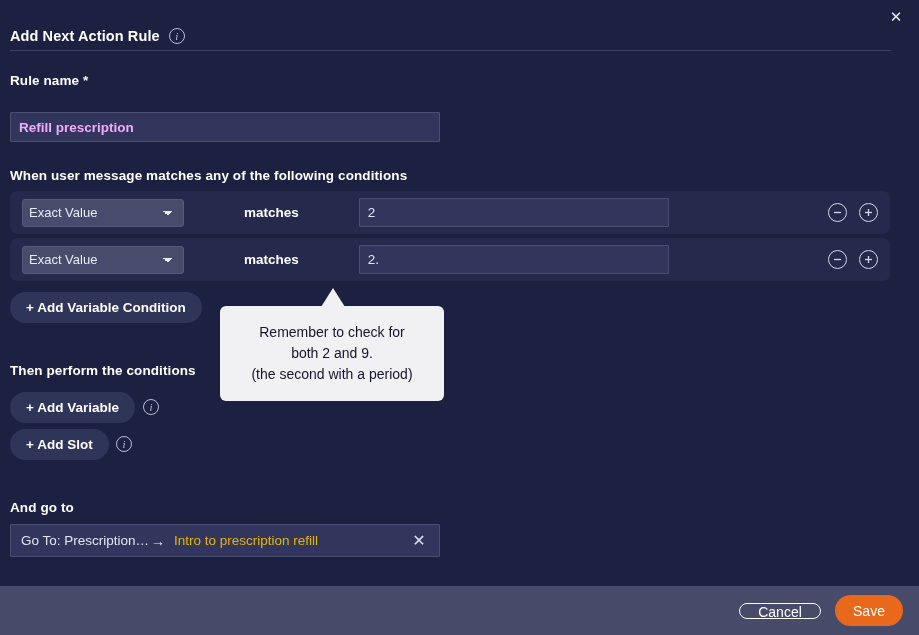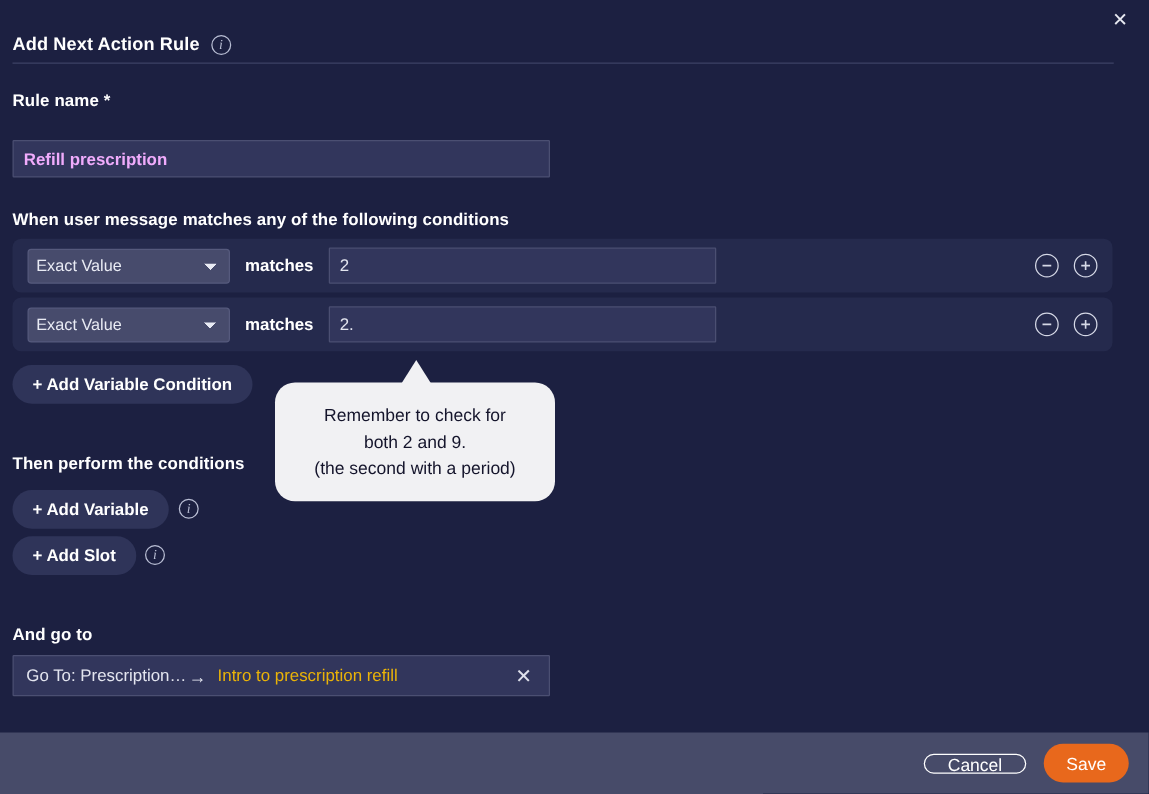--- a/index.html
+++ b/index.html
@@ -134,20 +134,21 @@
   .condition-row {
     position: absolute;
     left: 10px;
     width: 880px;
     height: 43px;
     background: #252a4d;
     border-radius: 7px;
     display: flex;
     align-items: center;
     padding: 0 12px 0 12px;
+    gap: 48px;
   }
   .condition-row.row-0 { top: 191px; }
   .condition-row.row-1 { top: 238px; }
 
   .cond-select {
     width: 162px;
     height: 28px;
     background: #474b6c;
     border: 1px solid #565a7d;
     border-radius: 3px;
@@ -246,21 +247,21 @@
   .label-then { top: 363px; left: 10px; }
 
   
   .callout {
     position: absolute;
     top: 306px;
     left: 220px;
     width: 224px;
     height: 95px;
     background: #f1f1f3;
-    border-radius: 16px;
+    border-radius: 6px;
     color: #14142b;
     font-size: 14px;
     line-height: 21px;
     display: flex;
     flex-direction: column;
     align-items: center;
     justify-content: center;
     text-align: center;
     padding: 0 10px;
   }

